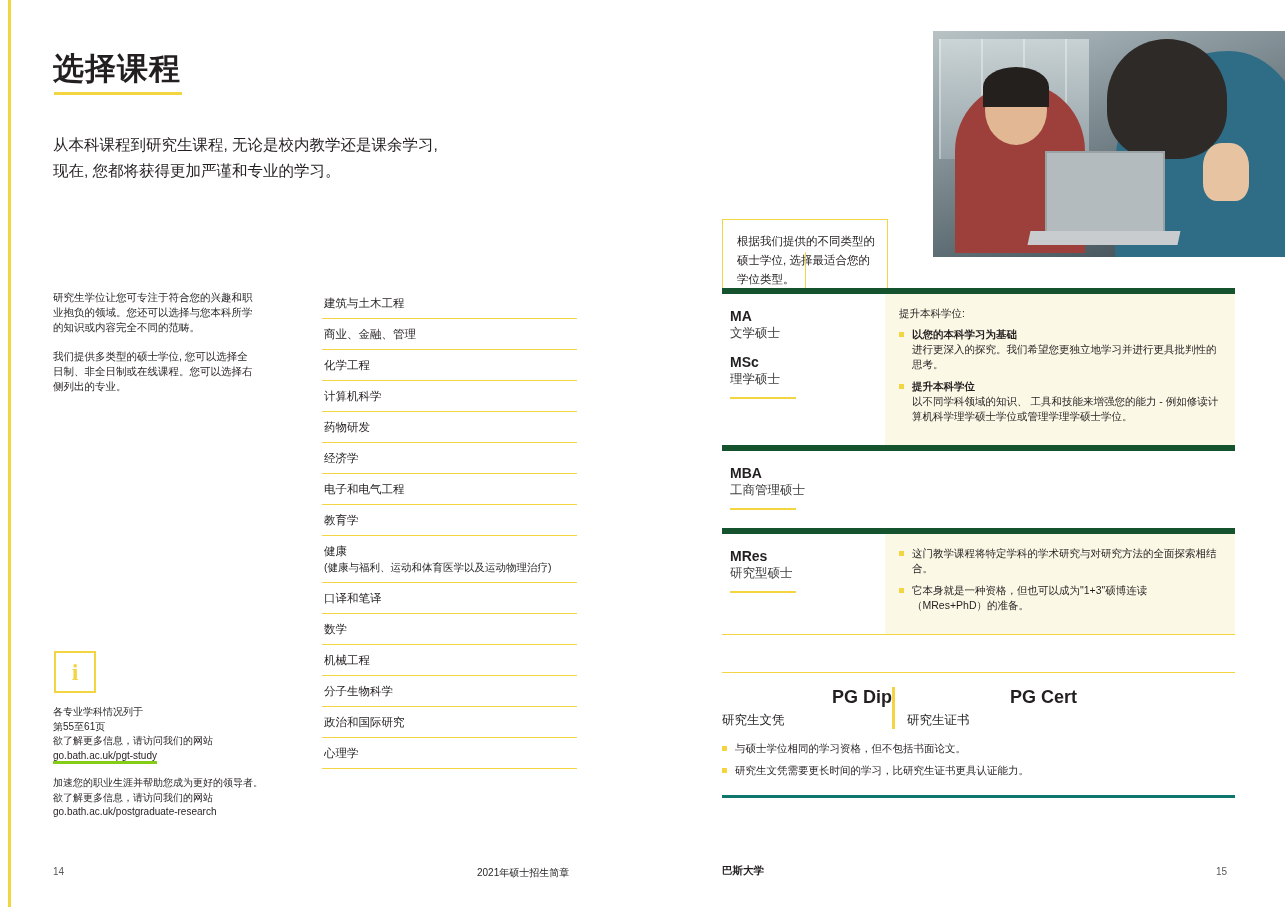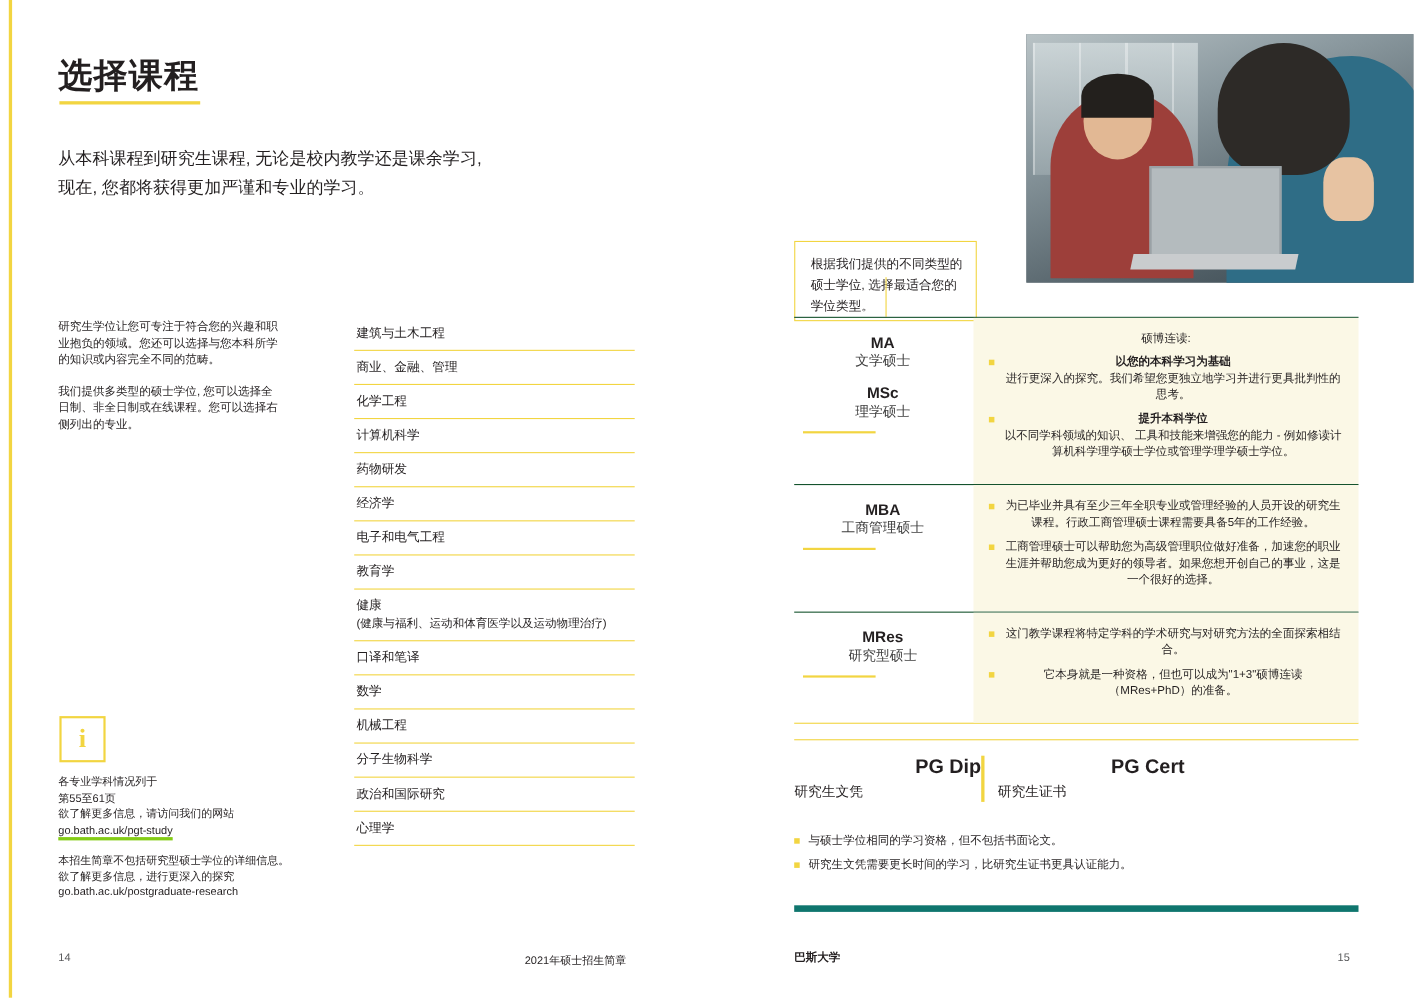--- a/index.html
+++ b/index.html
@@ -233,23 +233,22 @@
     background: #f2d541;
   }
   .degrees {
     position: absolute;
     left: 722px;
     top: 288px;
     width: 513px;
   }
   .deg-row {
     position: relative;
-    border-top: 1px solid #14532d;
+    border-top: 6px solid #14532d;
     display: flex;
-    text-align: center;
   }
   .deg-row.last {
     border-bottom: 1px solid #f2d541;
   }
   .deg-left {
     width: 163px;
     flex: 0 0 163px;
     padding: 14px 10px 18px 8px;
     box-sizing: border-box;
   }
@@ -331,23 +330,23 @@
     font-size: 18px;
     font-weight: bold;
     margin: 0 0 4px 0;
     text-align: right;
   }
   .pg-cn {
     font-size: 12.5px;
     margin: 0;
   }
   .pg-list {
-    margin-top: 28px;
-    border-bottom: 6px solid #0f766e;
-    padding-bottom: 22px;
+    margin-top: 12px;
+    border-bottom: 3px solid #0f766e;
+    padding-bottom: 10px;
   }
   
   .footer-num-left {
     position: absolute;
     left: 53px;
     top: 866px;
     font-size: 10px;
     color: #58595b;
   }
   .footer-center {
@@ -394,21 +393,21 @@
   </div>
 
   <div class="notes">
     <p>
       <span style="white-space:pre-line">各专业学科情况列于
 第55至61页
 欲了解更多信息，请访问我们的网站</span><br>
       <span class="lnk">go.bath.ac.uk/pgt-study</span>
     </p>
     <p>
-      <span>本招生简章不包括研究型硕士学位的详细信息。欲了解更多信息，进行更深入的探究</span><br>
+      <span>加速您的职业生涯并帮助您成为更好的领导者。欲了解更多信息，请访问我们的网站</span><br>
       <span>go.bath.ac.uk/postgraduate-research</span>
     </p>
   </div>
 
   <div class="subjects">
     <div class="subject"><span>建筑与土木工程</span></div>
     <div class="subject"><span>商业、金融、管理</span></div>
     <div class="subject"><span>化学工程</span></div>
     <div class="subject"><span>计算机科学</span></div>
     <div class="subject"><span>药物研发</span></div>
@@ -455,21 +454,21 @@
           <p class="deg-name">MA</p>
           <p class="deg-cn">文学硕士</p>
         </div>
         <div style="margin-top:12px;">
           <p class="deg-name">MSc</p>
           <p class="deg-cn">理学硕士</p>
           <div class="deg-ul"></div>
         </div>
       </div>
       <div class="deg-right">
-        <p class="lead">硕博连读:</p>
+        <p class="lead">提升本科学位:</p>
         <ul class="bul">
           <li>
             <span class="b">以您的本科学习为基础</span>
             <span>进行更深入的探究。我们希望您更独立地学习并进行更具批判性的思考。</span>
           </li>
           <li>
             <span class="b">提升本科学位</span>
             <span>以不同学科领域的知识、 工具和技能来增强您的能力 - 例如修读计算机科学理学硕士学位或管理学理学硕士学位。</span>
           </li>
         </ul>
@@ -477,30 +476,20 @@
     </div>
 
     <div class="deg-row">
       <div class="deg-left">
         <div>
           <p class="deg-name">MBA</p>
           <p class="deg-cn">工商管理硕士</p>
           <div class="deg-ul"></div>
         </div>
       </div>
-      <div class="deg-right">
-        <ul class="bul">
-          <li>
-            <span>为已毕业并具有至少三年全职专业或管理经验的人员开设的研究生课程。行政工商管理硕士课程需要具备5年的工作经验。</span>
-          </li>
-          <li>
-            <span>工商管理硕士可以帮助您为高级管理职位做好准备，加速您的职业生涯并帮助您成为更好的领导者。如果您想开创自己的事业，这是一个很好的选择。</span>
-          </li>
-        </ul>
-      </div>
     </div>
 
     <div class="deg-row last">
       <div class="deg-left">
         <div>
           <p class="deg-name">MRes</p>
           <p class="deg-cn">研究型硕士</p>
           <div class="deg-ul"></div>
         </div>
       </div>

